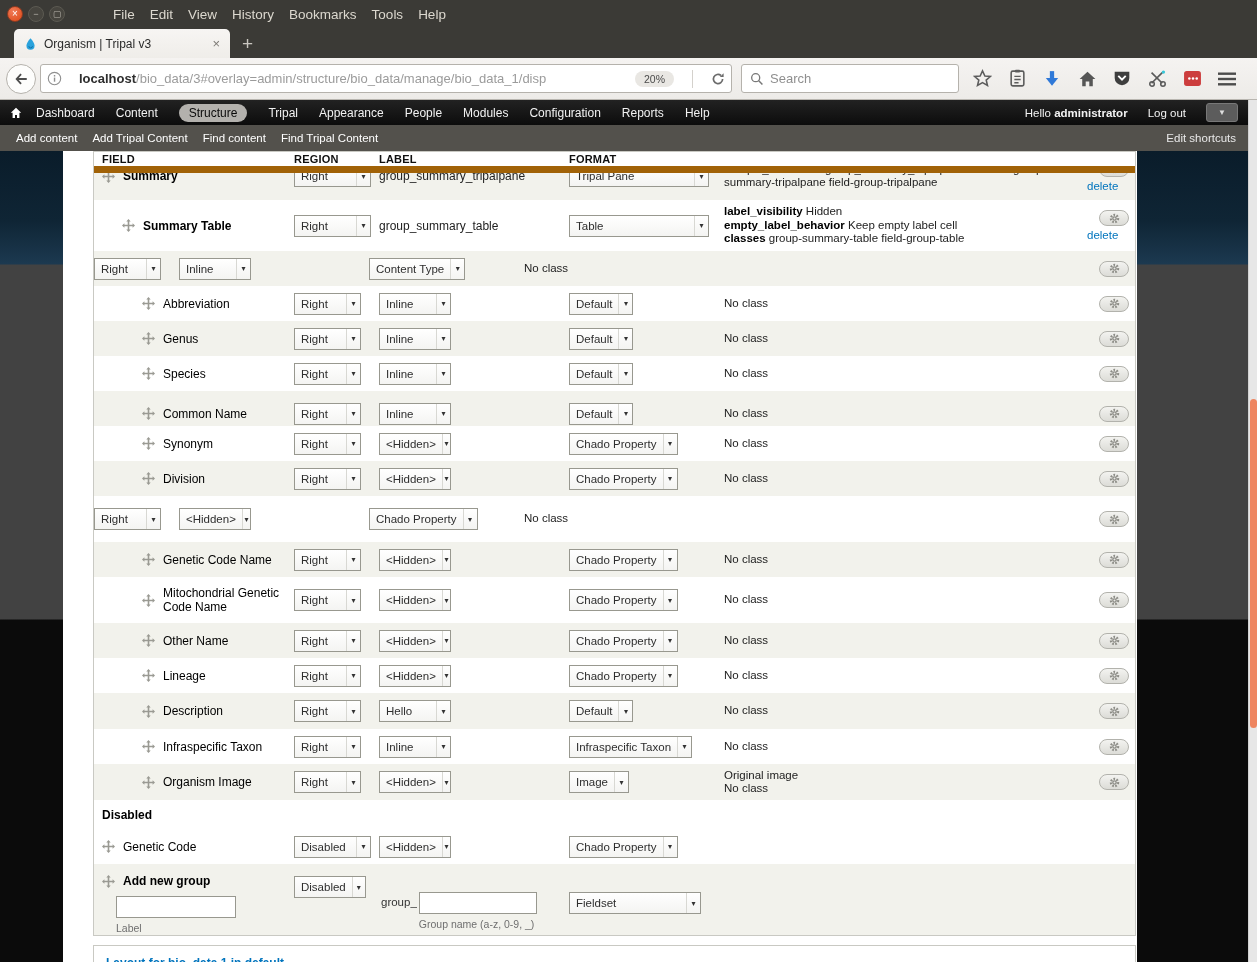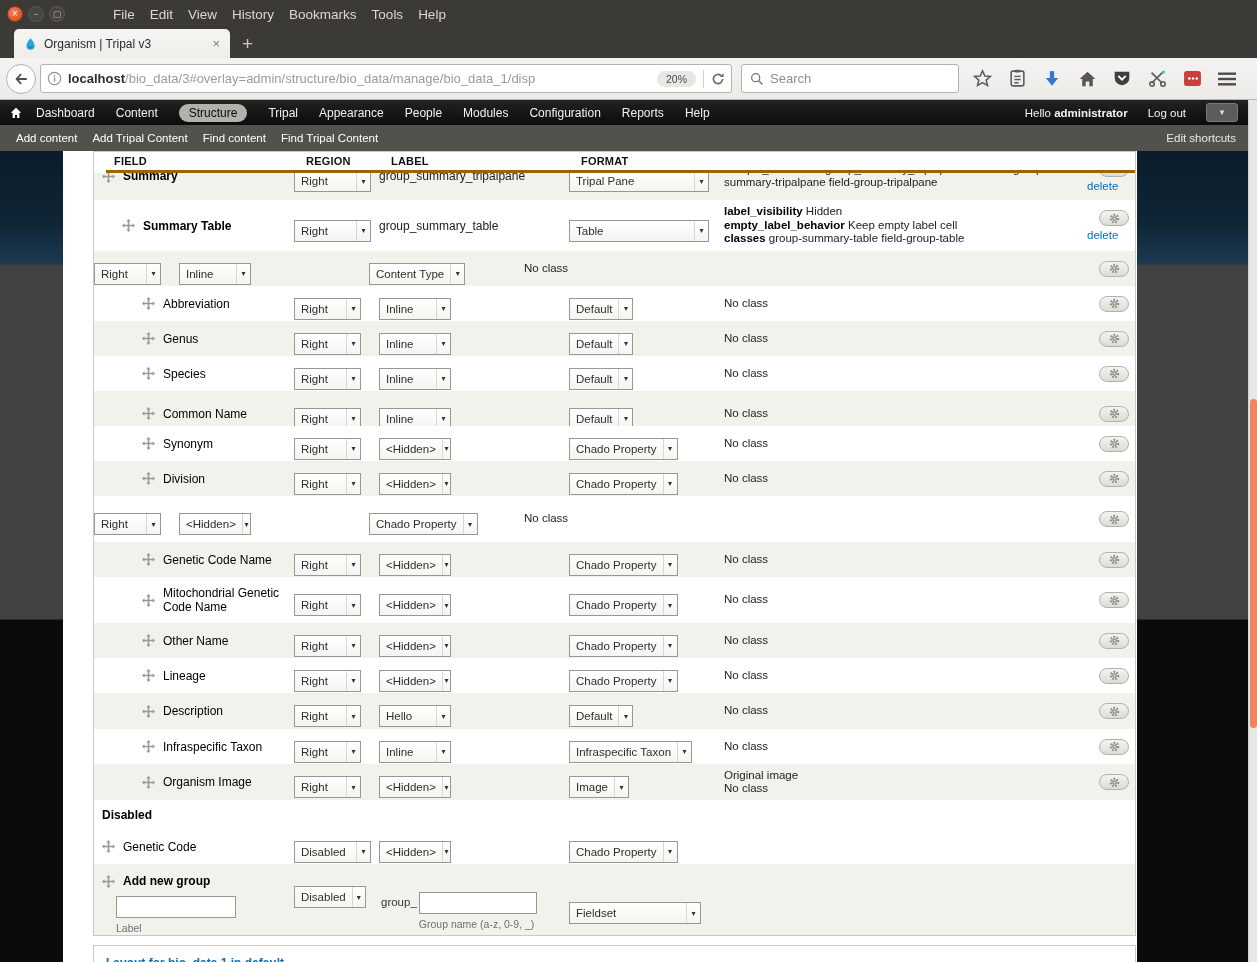--- a/index.html
+++ b/index.html
@@ -22,21 +22,21 @@
     border-radius:5px 5px 0 0; display:flex; align-items:center; padding:0 8px 0 10px; }
   .tab-title { flex:1; font-size:12px; color:#2b2b2b; white-space:nowrap; overflow:hidden; margin-left:7px; }
   .tab-close { color:#7d7a75; font-size:13px; padding:0 2px; }
   .newtab { color:#c9c6c0; font-size:19px; margin-left:26px; margin-bottom:3px; }
 
   .nav-bar { height:42px; background:linear-gradient(#f5f3f1,#edebe8); border-bottom:1px solid #b9b6b0;
     display:flex; align-items:center; padding:0 10px 0 6px; }
   .back-btn { width:30px; height:30px; border-radius:50%; background:#fdfdfc; border:1px solid #b5b2ac;
     display:flex; align-items:center; justify-content:center; z-index:2; }
   .url-bar { width:692px; height:29px; background:#fff; border:1px solid #b5b2ac; border-radius:3px;
-    margin-left:4px; display:flex; align-items:center; padding:0 6px; }
+    margin-left:4px; display:flex; align-items:center; padding:0 6px;gap:11px; }
   .url-text { flex:1; overflow:hidden; white-space:nowrap; font-size:13px; margin-left:6px; }
   .url-host { color:#2e2e2e; font-weight:bold; }
   .url-path { color:#9b9b9b; }
   .zoom-badge { background:#e9e7e3; border-radius:9px; padding:2px 9px; font-size:10.5px; color:#4a4a4a; }
   .url-sep { width:1px; height:18px; background:#d4d1cc; margin:0 7px; }
   .search-bar { width:218px; height:29px; background:#fff; border:1px solid #b5b2ac; border-radius:3px;
     margin-left:9px; display:flex; align-items:center; padding:0 8px; }
   .search-ph { color:#8f8f8f; font-size:13px; margin-left:6px; }
   .nav-icons { display:flex; align-items:center; gap:13px; margin-left:12px; }
   .nav-icons .ni { width:22px; height:22px; display:flex; align-items:center; justify-content:center; }
@@ -56,39 +56,39 @@
   .sc-items span, .sc-edit { color:#fff; font-size:11.5px; }
   .sc-edit { margin-left:auto; color:#e9e9e9; }
 
   
   .page { position:absolute; top:151px; left:0; width:1257px; bottom:0; overflow:hidden; }
   .page-bg { position:absolute; inset:0;
     background:linear-gradient(#0a1c2a 0px,#0f2535 70px,#1c3950 113px,#424242 114px,#424242 468px,#0b0b0b 469px); }
   .panel { position:absolute; left:63px; top:0; width:1074px; bottom:0; background:#fff; }
 
   .ftable { margin-left:30px; width:1043px; border:1px solid #c9c9c3; background:#fff; }
-  .thead { display:flex; height:21px; align-items:flex-start; background:#fff; border-bottom:3px solid #a16207;margin-left:12px; }
+  .thead { display:flex; height:21px; align-items:flex-start; background:#fff; border-bottom:7px solid #a16207; }
   .thead .hc { font-size:11px; font-weight:bold; color:#101010; letter-spacing:.2px; }
   .cell { height:100%; display:flex; align-items:center; }
   .c-field { width:200px; } .c-region { width:85px; } .c-label { width:190px; }
   .c-format { width:155px; } .c-settings { flex:1; padding-right:6px; flex-direction:column;
      align-items:flex-start; justify-content:center; } .c-ops { width:58px; justify-content:flex-end; padding-right:6px; }
   .hc.c-field { padding-left:8px; } 
 
   .trow { overflow:hidden; background:#fff; }
   .trow.stripe { background:#f2f2ec; }
   .rin { display:flex; align-items:center; }
   .lvl1 { padding-left:8px; } .lvl2 { padding-left:28px; } .lvl3 { padding-left:48px; }
   .drag { margin-right:8px; flex:none; }
   .fname { font-size:12px; color:#000; line-height:14px; }
   .fname.b { font-weight:bold; }
   .ltext { font-size:12px; color:#222; }
 
   .sel { display:inline-flex; align-items:center; justify-content:space-between; height:22px;
-    background:linear-gradient(#fff,#f4f4f2); border:1px solid #98988f; font-size:11.5px; color:#2e2e2e;margin-top:10px; }
+    background:linear-gradient(#fff,#f4f4f2); border:1px solid #98988f; font-size:11.5px; color:#2e2e2e; }
   .sel .txt { padding:0 6px; white-space:nowrap; }
   .sel .arr { width:14px; align-self:stretch; display:flex; align-items:center; justify-content:center;
     border-left:1px solid #d8d8d3; color:#333; font-size:8px; }
   .w67 { width:67px; } .w72 { width:72px; } .w77 { width:77px; } .w140 { width:140px; } .w132 { width:132px; }
 
   .sline { font-size:11.5px; line-height:13.5px; color:#222; }
   .sline b { color:#000; }
   .gear { width:30px; height:16px; border-radius:8px; border:1px solid #b2b2ac; padding:0;
     background:linear-gradient(#f3f3f0,#dcdcd7); display:flex; align-items:center; justify-content:center; }
   .c-ops.with-del { flex-direction:column; align-items:flex-end; justify-content:center; gap:3px; }

